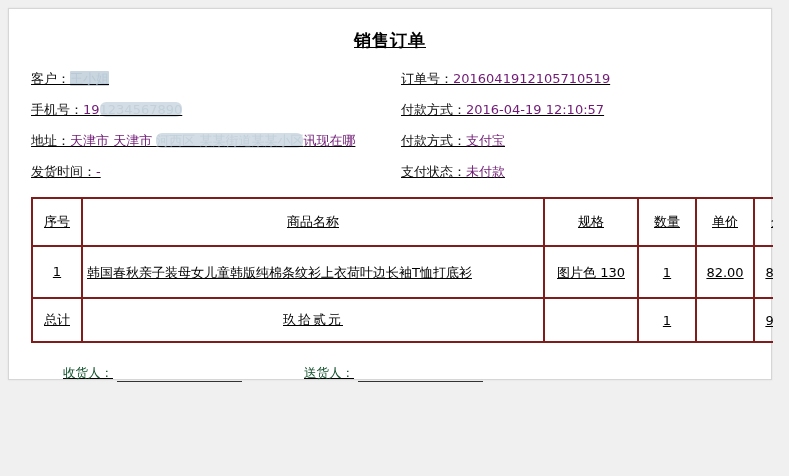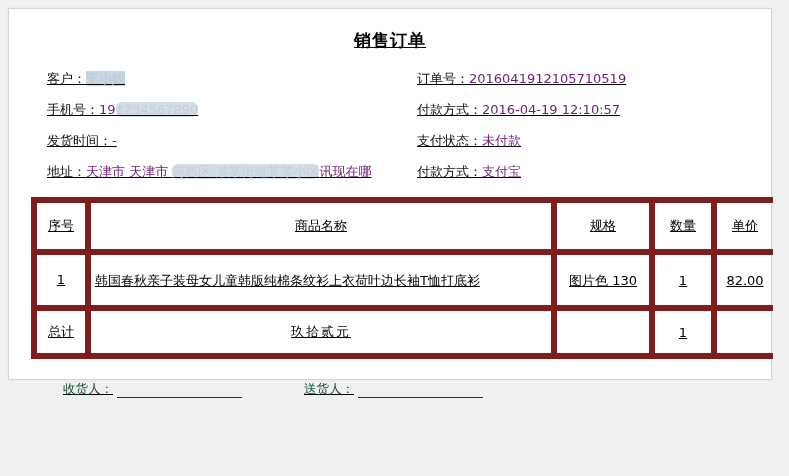--- a/index.html
+++ b/index.html
@@ -44,21 +44,20 @@
   .meta {
     margin: 18px 22px 0 22px;
     font-size: 13px;
     color: #111;
   }
   .meta-row {
     display: flex;
     align-items: center;
     margin-bottom: 13px;
     min-height: 17px;
-    margin-left: 16px;
   }
   .meta-col-left {
     width: 370px;
     flex: 0 0 370px;
     white-space: nowrap;
     overflow: hidden;
   }
   .meta-col-right {
     flex: 1 1 auto;
     white-space: nowrap;
@@ -83,21 +82,21 @@
   }
   table.items {
     border-collapse: collapse;
     margin: 16px 22px 0 22px;
     width: 718px;
     font-size: 13px;
     color: #000;
     table-layout: fixed;
   }
   table.items th, table.items td {
-    border: 6px solid #7f1d1d;
+    border: 2px solid #7f1d1d;
     padding: 3px 4px;
     vertical-align: middle;
   }
   table.items th {
     font-weight: normal;
     text-align: center;
     height: 40px;
   }
   .col-idx { width: 40px; text-align: center; }
   .col-name { width: 452px; text-align: center; }
@@ -171,33 +170,33 @@
       <div class="meta-col-left">
         <span class="label">手机号：</span><span class="value">19</span><span class="masked-light">1234567890</span>
       </div>
       <div class="meta-col-right">
         <span class="label">付款方式：</span><span class="value">2016-04-19 12:10:57</span>
       </div>
     </div>
 
     <div class="meta-row">
       <div class="meta-col-left">
+        <span class="label">地址：</span><span class="value">天津市 天津市 </span><span class="masked-light">河西区 某某街道某某小区</span><span class="value">讯现在哪</span>
+      </div>
+      <div class="meta-col-right">
+        <span class="label">付款方式：</span><span class="value">支付宝</span>
+      </div>
+    </div>
+
+    <div class="meta-row">
+      <div class="meta-col-left">
         <span class="label">发货时间：</span><span class="value">-</span>
       </div>
       <div class="meta-col-right">
         <span class="label">支付状态：</span><span class="value">未付款</span>
-      </div>
-    </div>
-
-    <div class="meta-row">
-      <div class="meta-col-left">
-        <span class="label">地址：</span><span class="value">天津市 天津市 </span><span class="masked-light">河西区 某某街道某某小区</span><span class="value">讯现在哪</span>
-      </div>
-      <div class="meta-col-right">
-        <span class="label">付款方式：</span><span class="value">支付宝</span>
       </div>
     </div>
 
   </div>
 
   <table class="items">
     <thead>
       <tr>
         <th class="col-idx">序号</th>
         <th class="col-name">商品名称</th>

